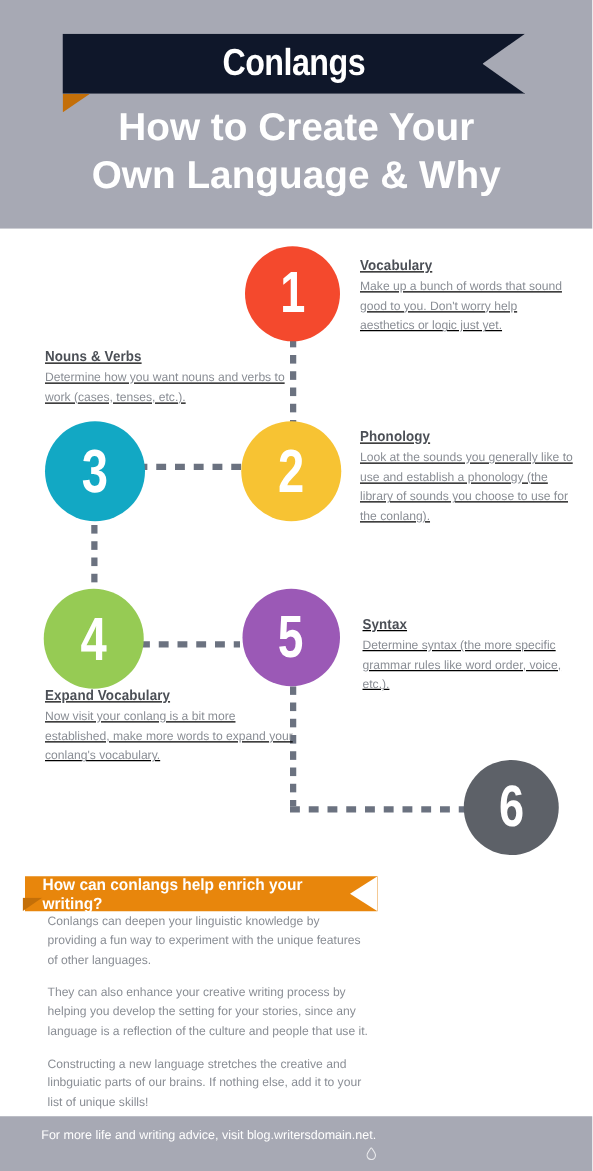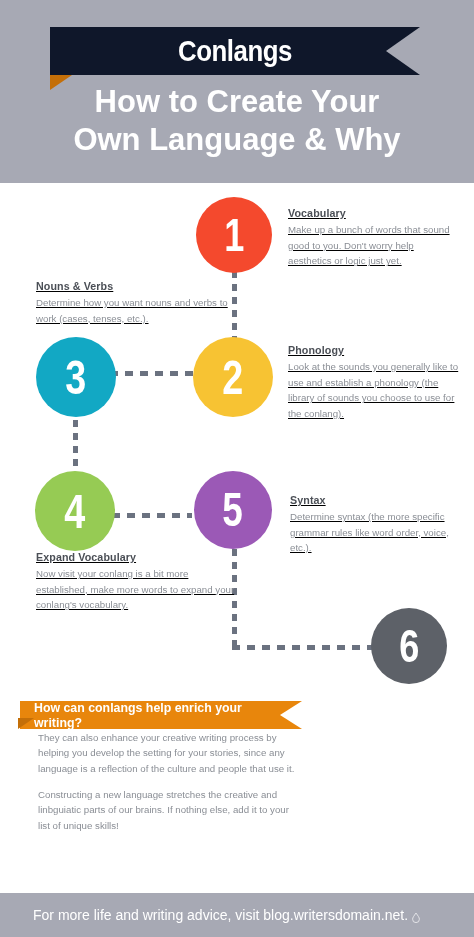--- a/index.html
+++ b/index.html
@@ -112,22 +112,22 @@
     color:#8a8e95; font-size:9.7px; line-height:1.58; margin-bottom:11px;
   }
 
   
   .footer {
     position:absolute; left:0; top:893px; width:474px; height:44px;
     background:#a7a9b4;
     display:flex; align-items:center;
   }
   .footer-text {
-    margin-left:33px; color:#ffffff; font-size:14px;
-    display:flex; align-items:center; gap:4px;
+    margin-left:33px; color:#ffffff; font-size:10px;
+    display:flex; align-items:flex-end; gap:4px;flex-direction:column;
   }
   .drop-icon { display:inline-block; width:8px; height:10px; opacity:.75; }
 </style>
 </head>
 <body>
 
 <div class="header">
   <div class="ribbon">
     <div class="ribbon-title">Conlangs</div>
     <div class="ribbon-notch"></div>
@@ -193,20 +193,21 @@
   </div>
 </div>
 
 <div class="qribbon">
   <div class="qribbon-label">How can conlangs help enrich your writing?</div>
   <div class="qribbon-notch"></div>
 </div>
 <div class="qribbon-fold"></div>
 
 <div class="body-copy">
+  <p>Conlangs can deepen your linguistic knowledge by providing a fun way to experiment with the unique features of other languages.</p>
   <p>They can also enhance your creative writing process by helping you develop the setting for your stories, since any language is a reflection of the culture and people that use it.</p>
   <p>Constructing a new language stretches the creative and linbguiatic parts of our brains. If nothing else, add it to your list of unique skills!</p>
 </div>
 
 <div class="footer">
   <div class="footer-text">
     <span>For more life and writing advice, visit blog.writersdomain.net.</span>
     <span class="drop-icon">
       <svg viewBox="0 0 8 10" width="8" height="10" aria-hidden="true">
         <path d="M4 0 C6.2 3.2 7.4 4.6 7.4 6.2 A3.4 3.4 0 0 1 0.6 6.2 C0.6 4.6 1.8 3.2 4 0 Z" fill="none" stroke="#ffffff" stroke-width="0.9"></path>

